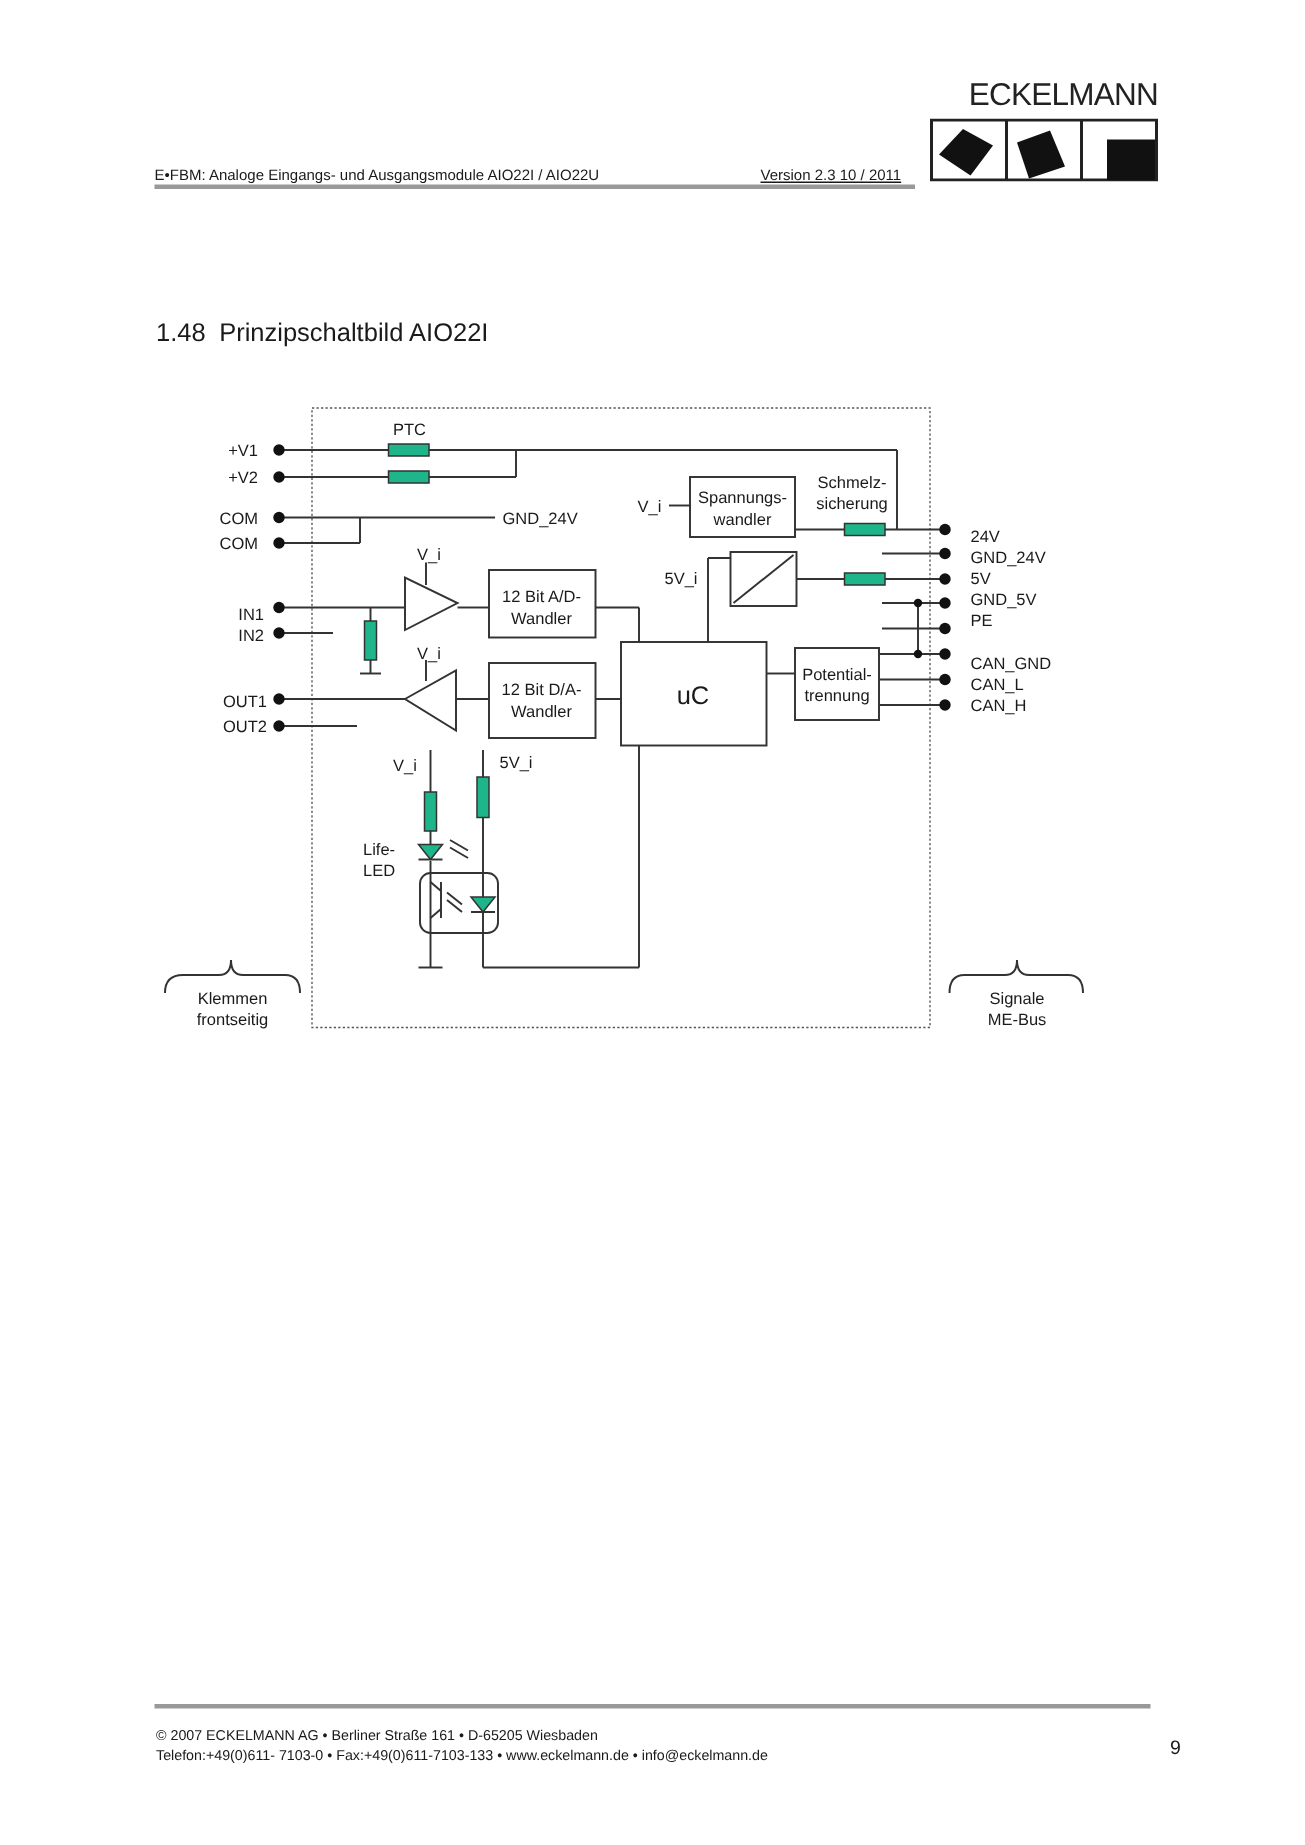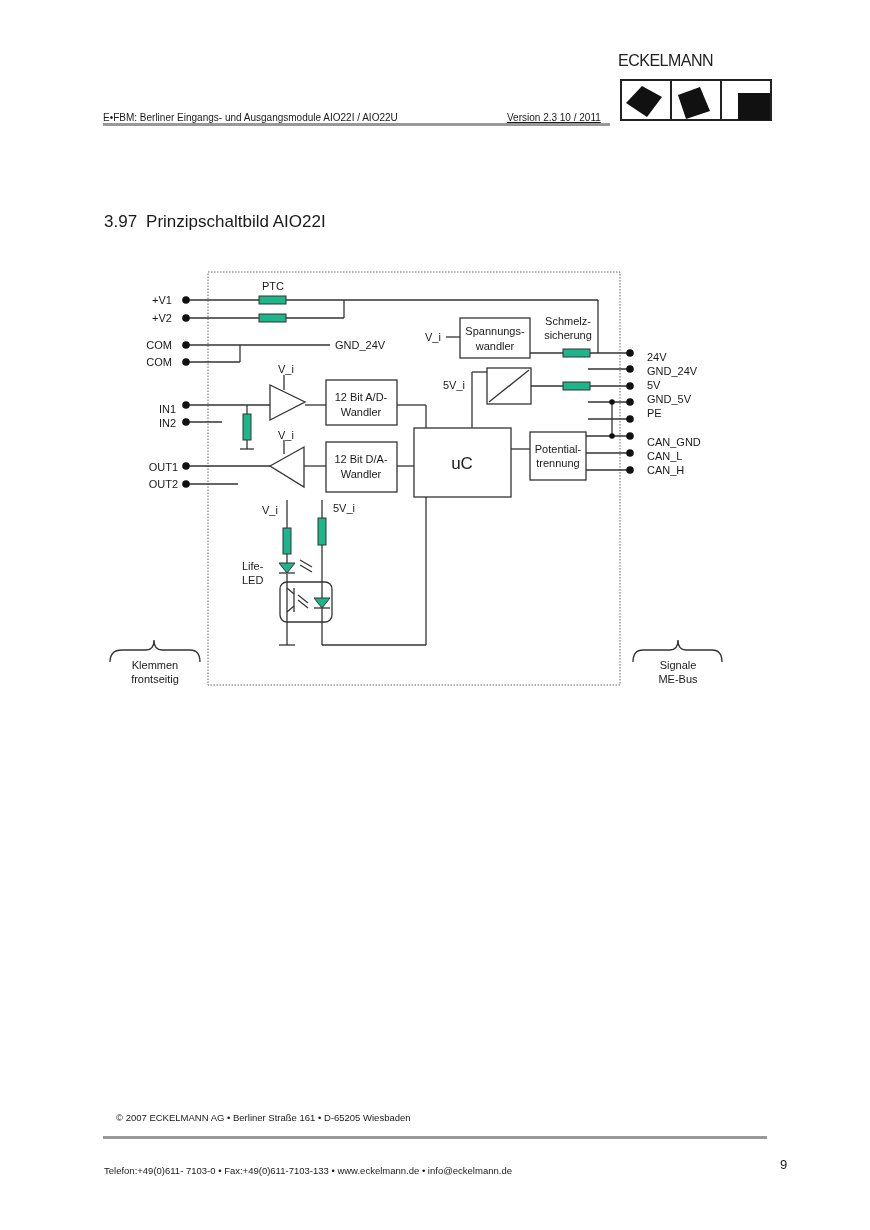--- a/index.html
+++ b/index.html
@@ -2,54 +2,54 @@
 <html><head>
 <meta charset="utf-8">
 <style>
   html, body { margin:0; padding:0; background:#ffffff; }
   body { width:870px; height:1230px; position:relative; overflow:hidden; font-family:"Liberation Sans", sans-serif; color:#1a1a1a; }
   .hdr-text { position:absolute; top:112px; font-size:10px; }
   #hdr-left { left:103px; }
   #hdr-right { left:507px;text-decoration:underline; }
   #hdr-rule { position:absolute; left:103px; top:123px; width:507px; height:3px; background:#999; }
   #logo { position:absolute; left:618px; top:52px; width:154px; height:70px; }
-  #logo-text { position:absolute; left:0; top:0; width:154px; text-align:left; font-size:16px; letter-spacing:-0.5px; color:#222; }
+  #logo-text { position:absolute; left:0; top:0; width:154px; text-align:right; font-size:21px; letter-spacing:-0.5px; color:#222; }
   #logo-svg { position:absolute; left:2px; top:27px; }
   #section-title { position:absolute; left:104px; top:212px; font-size:17px; }
   #section-num { margin-right:9px; }
   #section-name { }
   #diagram { position:absolute; left:0; top:0; }
   #diagram text { font-family:"Liberation Sans", sans-serif; font-size:11px; fill:#1a1a1a; }
   #footer-rule { position:absolute; left:103px; top:1136px; width:664px; height:3px; background:#999; }
   .ft { position:absolute; left:104px; font-size:9.5px; }
-  #ft1 { top:1112px;margin-left:12px; }
+  #ft1 { top:1152px; }
   #ft2 { top:1165px; }
   #page-num { position:absolute; left:780px; top:1157px; font-size:13px; }
 </style>
 </head>
 <body>
 
-<div class="hdr-text" id="hdr-left">E•FBM: Berliner Eingangs- und Ausgangsmodule AIO22I / AIO22U</div>
+<div class="hdr-text" id="hdr-left">E•FBM: Analoge Eingangs- und Ausgangsmodule AIO22I / AIO22U</div>
 <div class="hdr-text" id="hdr-right">Version 2.3   10 / 2011</div>
 <div id="hdr-rule"></div>
 
 <div id="logo">
   <div id="logo-text">ECKELMANN</div>
   <svg id="logo-svg" width="152" height="42">
     <rect x="1" y="1" width="150" height="40" fill="none" stroke="#222" stroke-width="2"></rect>
     <line x1="51" y1="1" x2="51" y2="41" stroke="#222" stroke-width="2"></line>
     <line x1="101" y1="1" x2="101" y2="41" stroke="#222" stroke-width="2"></line>
     <polygon points="6,24 22,7 42,18 27,38" fill="#111"></polygon>
     <polygon points="58,16 80,8 90,32 66,40" fill="#111"></polygon>
     <rect x="118" y="14" width="32" height="27" fill="#111"></rect>
   </svg>
 </div>
 
 <div id="section-title">
-  <span id="section-num">3.97</span><span id="section-name">Prinzipschaltbild AIO22I</span>
+  <span id="section-num">1.48</span><span id="section-name">Prinzipschaltbild AIO22I</span>
 </div>
 
 <svg id="diagram" width="870" height="720">
   <g stroke="#333" stroke-width="1.3" fill="none">
 
     <rect x="208" y="272" width="412" height="413" stroke="#555" stroke-width="0.9" stroke-dasharray="1.5,1.5"></rect>
 
     <line x1="186" y1="300" x2="598" y2="300"></line>
     <line x1="186" y1="318" x2="344" y2="318"></line>
     <line x1="344" y1="300" x2="344" y2="318"></line>

